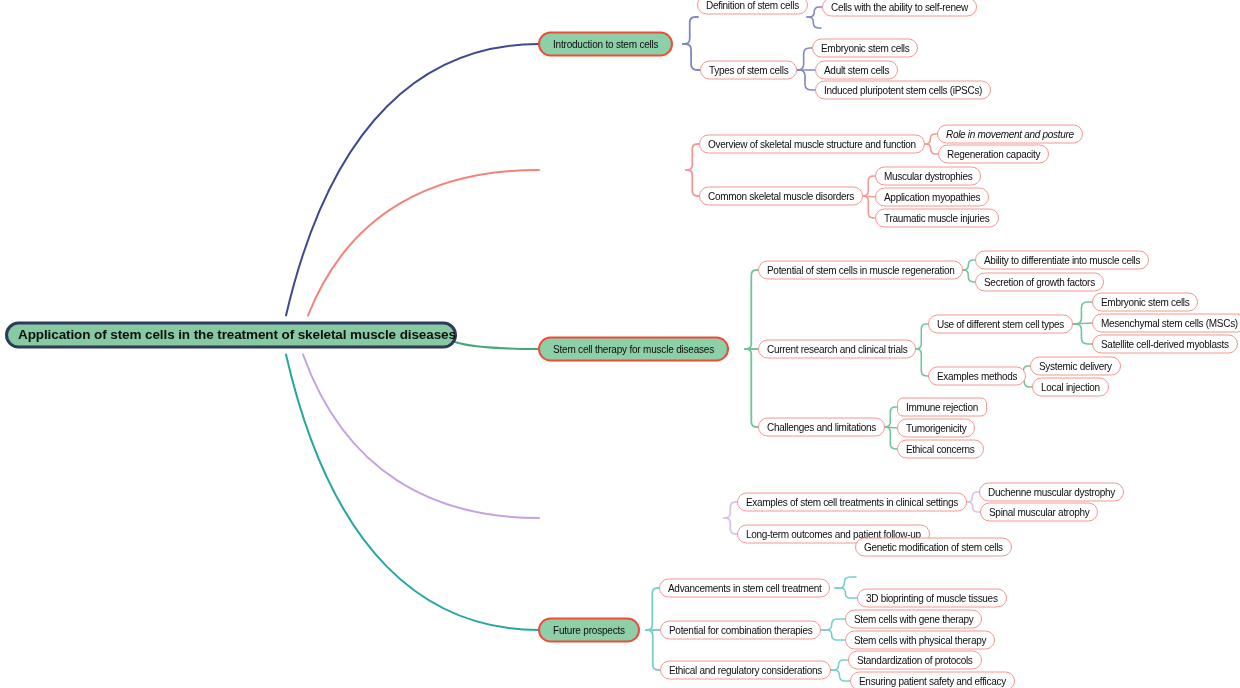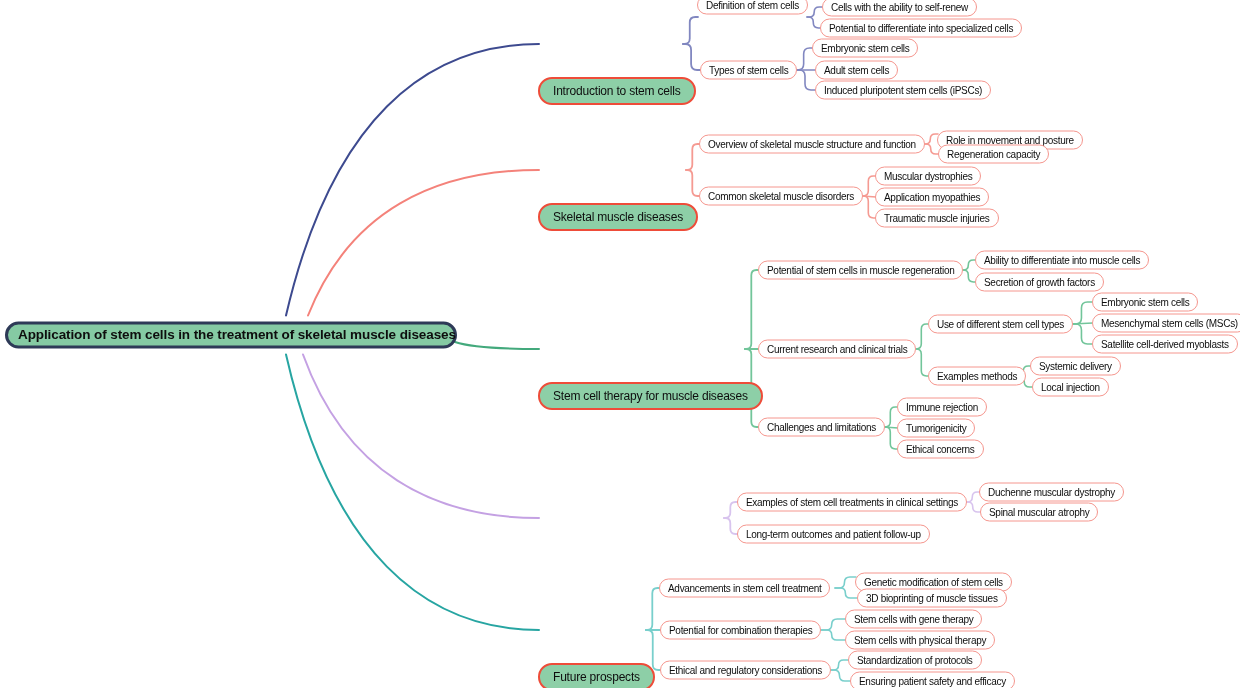--- a/index.html
+++ b/index.html
@@ -13,21 +13,21 @@
     z-index:2;box-sizing:border-box;color:#0e0e0e;cursor:default;
   }
   .leaf{
     background:var(--leaf-fill,#fff);
     border:1.6px solid var(--leaf-border,#f5968e);
     border-radius:11px;padding:3px 8px;font-size:10px;letter-spacing:-0.3px;
   }
   .branch{
     background:var(--branch-fill,#8dcfa7);
     border:2.4px solid var(--branch-border,#ee4c39);
-    border-radius:14px;padding:5px 13px;font-size:12px;letter-spacing:-0.2px;margin-top:47px;
+    border-radius:14px;padding:5px 13px;font-size:10px;letter-spacing:-0.2px;
   }
   .root{
     background:var(--root-fill,#85caa3);
     border:3px solid var(--root-border,#2e3a57);
     border-radius:30px;width:452px;text-align:center;
     font-weight:bold;font-size:13.5px;line-height:1.4;
     padding:1px 10px;letter-spacing:-0.1px;
   }
 </style>
 </head>
@@ -82,60 +82,58 @@
       <path d="M 646 630 L 647.25 630 Q 652.75 630 652.75 635.5 L 652.75 664.5 Q 652.75 670 658.25 670 L 661 670" fill="none" stroke="#79cfcc" stroke-width="1.8" stroke-linecap="round"></path>
       <path d="M 830 670 L 833.55 670 Q 838.55 670 838.55 665 L 838.55 665 Q 838.55 660 843.55 660 L 849 660" fill="none" stroke="#79cfcc" stroke-width="1.6" stroke-linecap="round"></path>
       <path d="M 830 670 L 833.95 670 Q 839.45 670 839.45 675.5 L 839.45 675.5 Q 839.45 681 844.95 681 L 851 681" fill="none" stroke="#79cfcc" stroke-width="1.6" stroke-linecap="round"></path>
     </svg>
 
   <div class="node root" id="root" style="top: 335px; left: 5px;">Application of stem cells in the treatment of skeletal muscle diseases</div>
 
   <div class="node branch" id="b0" style="top: 44px; left: 538px;">Introduction to stem cells</div>
   <div class="node leaf" id="b0c0" style="top: 5px; left: 697px;">Definition of stem cells</div>
   <div class="node leaf" id="b0c0c0" style="top: 7px; left: 822px;">Cells with the ability to self-renew</div>
-  <div class="node leaf" id="b0c0c1" style="top: 28px; left: 820px;">Potential to differentiate into specialized cells</div>
   <div class="node leaf" id="b0c1" style="top: 70px; left: 700px;">Types of stem cells</div>
   <div class="node leaf" id="b0c1c0" style="top: 48px; left: 812px;">Embryonic stem cells</div>
   <div class="node leaf" id="b0c1c1" style="top: 70px; left: 815px;">Adult stem cells</div>
   <div class="node leaf" id="b0c1c2" style="top: 90px; left: 815px;">Induced pluripotent stem cells (iPSCs)</div>
 
-  <div class="node branch" id="b1" style="top: 170px; left: 538px;">Skeletal muscle diseases</div>
   <div class="node leaf" id="b1c0" style="top: 144px; left: 699px;">Overview of skeletal muscle structure and function</div>
-  <div class="node leaf" id="b1c0c0" style="top: 140px; left: 937px;">Role in movement and posture</div>
+  <div class="node leaf" id="b1c0c0" style="top: 134px; left: 937px; font-style: italic;">Role in movement and posture</div>
   <div class="node leaf" id="b1c0c1" style="top: 154px; left: 938px;">Regeneration capacity</div>
   <div class="node leaf" id="b1c1" style="top: 196px; left: 699px;">Common skeletal muscle disorders</div>
   <div class="node leaf" id="b1c1c0" style="top: 176px; left: 875px;">Muscular dystrophies</div>
   <div class="node leaf" id="b1c1c1" style="top: 197px; left: 875px;">Application myopathies</div>
   <div class="node leaf" id="b1c1c2" style="top: 218px; left: 875px;">Traumatic muscle injuries</div>
 
   <div class="node branch" id="b2" style="top: 349px; left: 538px;">Stem cell therapy for muscle diseases</div>
   <div class="node leaf" id="b2c0" style="top: 270px; left: 758px;">Potential of stem cells in muscle regeneration</div>
   <div class="node leaf" id="b2c0c0" style="top: 260px; left: 975px;">Ability to differentiate into muscle cells</div>
   <div class="node leaf" id="b2c0c1" style="top: 282px; left: 975px;">Secretion of growth factors</div>
   <div class="node leaf" id="b2c1" style="top: 349px; left: 758px;">Current research and clinical trials</div>
   <div class="node leaf" id="b2c1c0" style="top: 324px; left: 928px;">Use of different stem cell types</div>
   <div class="node leaf" id="b2c1c0c0" style="top: 302px; left: 1092px;">Embryonic stem cells</div>
   <div class="node leaf" id="b2c1c0c1" style="top: 323px; left: 1092px;">Mesenchymal stem cells (MSCs)</div>
   <div class="node leaf" id="b2c1c0c2" style="top: 344px; left: 1092px;">Satellite cell-derived myoblasts</div>
   <div class="node leaf" id="b2c1c1" style="top: 376px; left: 928px;">Examples methods</div>
   <div class="node leaf" id="b2c1c1c0" style="top: 366px; left: 1030px;">Systemic delivery</div>
   <div class="node leaf" id="b2c1c1c1" style="top: 387px; left: 1032px;">Local injection</div>
   <div class="node leaf" id="b2c2" style="top: 427px; left: 758px;">Challenges and limitations</div>
-  <div class="node leaf" id="b2c2c0" style="top: 407px; left: 897px;">Immune rejection</div>
+  <div class="node leaf" id="b2c2c0" style="top: 407px; left: 897px; border-radius: 6px;">Immune rejection</div>
   <div class="node leaf" id="b2c2c1" style="top: 428px; left: 897px;">Tumorigenicity</div>
   <div class="node leaf" id="b2c2c2" style="top: 449px; left: 897px;">Ethical concerns</div>
 
   <div class="node leaf" id="b3c0" style="top: 502px; left: 737px;">Examples of stem cell treatments in clinical settings</div>
   <div class="node leaf" id="b3c0c0" style="top: 492px; left: 979px;">Duchenne muscular dystrophy</div>
   <div class="node leaf" id="b3c0c1" style="top: 512px; left: 980px;">Spinal muscular atrophy</div>
   <div class="node leaf" id="b3c1" style="top: 534px; left: 737px;">Long-term outcomes and patient follow-up</div>
 
   <div class="node branch" id="b4" style="top: 630px; left: 538px;">Future prospects</div>
   <div class="node leaf" id="b4c0" style="top: 588px; left: 659px;">Advancements in stem cell treatment</div>
-  <div class="node leaf" id="b4c0c0" style="top: 582px; left: 855px;">Genetic modification of stem cells</div>
+  <div class="node leaf" id="b4c0c0" style="top: 547px; left: 855px;">Genetic modification of stem cells</div>
   <div class="node leaf" id="b4c0c1" style="top: 598px; left: 857px;">3D bioprinting of muscle tissues</div>
   <div class="node leaf" id="b4c1" style="top: 630px; left: 660px;">Potential for combination therapies</div>
   <div class="node leaf" id="b4c1c0" style="top: 619px; left: 845px;">Stem cells with gene therapy</div>
   <div class="node leaf" id="b4c1c1" style="top: 640px; left: 845px;">Stem cells with physical therapy</div>
   <div class="node leaf" id="b4c2" style="top: 670px; left: 660px;">Ethical and regulatory considerations</div>
   <div class="node leaf" id="b4c2c0" style="top: 660px; left: 848px;">Standardization of protocols</div>
   <div class="node leaf" id="b4c2c1" style="top: 681px; left: 850px;">Ensuring patient safety and efficacy</div>
 </div>
 
 </body></html>

